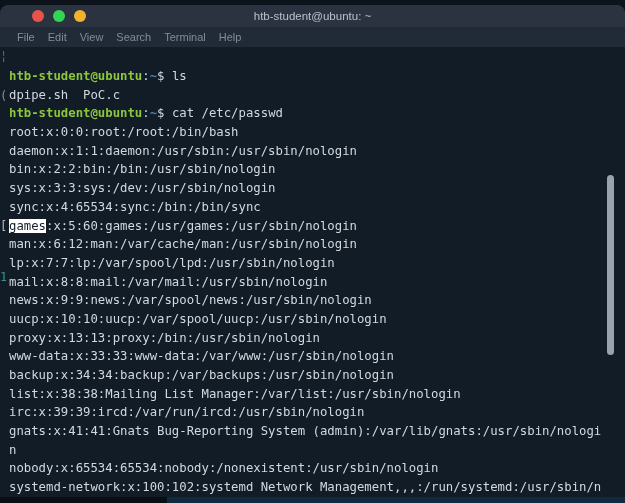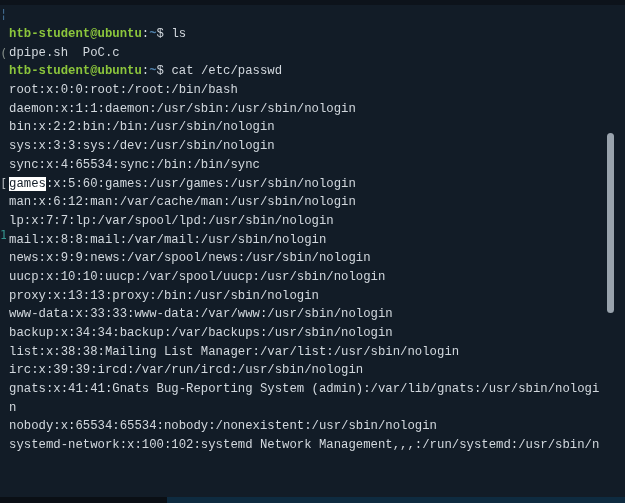--- a/index.html
+++ b/index.html
@@ -15,21 +15,21 @@
          pointer-events:none;}
   
   .menubar{height:20px;background:#212b37;display:flex;align-items:center;
            padding-left:11px;flex:none;}
   .menu-item{color:#828c9a;font-size:11px;padding:2px 6px;margin-right:1px;cursor:default;}
   
   .terminal{flex:1;position:relative;background:#121c27;overflow:hidden;}
   .term-lines{position:absolute;top:20px;left:9px;right:22px;
               font-family:"DejaVu Sans Mono",monospace;font-size:12.3px;line-height:18.7px;
               color:#d2d8de;white-space:pre;}
-  .term-line{height:18.7px;font-family:Liberation Mono, monospace;}
+  .term-line{height:18.7px;}
   .c-user{color:#8cc63c;font-weight:700;}
   .c-cwd{color:#5081ab;font-weight:700;}
   .c-plain{color:#d2d8de;}
   .c-sel{background:#ffffff;color:#141e29;}
   
   .sb-thumb{position:absolute;left:607px;top:128px;width:7px;height:180px;
             background:#99a3ad;border-radius:4px;cursor:pointer;}
   
   .edge-artifact{position:absolute;left:0;width:6px;overflow:hidden;
                  font-family:"DejaVu Sans Mono",monospace;font-size:12px;opacity:.85;
@@ -38,21 +38,37 @@
   .bottom-strip{height:6px;display:flex;flex:none;}
   .bottom-left{width:167px;background:#0a0f15;}
   .bottom-right{flex:1;background:#0e2b40;}
 </style>
 </head>
 <body>
 
 <div class="window">
   <div class="top-gap"></div>
 
+  <div class="titlebar">
+    <div class="tl-group">
+        <div class="tl" style="background: rgb(232, 84, 74);"></div>
+        <div class="tl" style="background: rgb(51, 211, 84);"></div>
+        <div class="tl" style="background: rgb(242, 178, 46);"></div>
+      </div>
+    <div class="title">htb-student@ubuntu: ~</div>
+  </div>
 
+  <div class="menubar">
+      <div class="menu-item">File</div>
+      <div class="menu-item">Edit</div>
+      <div class="menu-item">View</div>
+      <div class="menu-item">Search</div>
+      <div class="menu-item">Terminal</div>
+      <div class="menu-item">Help</div>
+    </div>
 
   <div class="terminal">
     <div class="term-lines"><div class="term-line"><span class="c-user">htb-student@ubuntu</span><span class="c-plain">:</span><span class="c-cwd">~</span><span class="c-plain">$ </span><span class="c-plain">ls</span></div><div class="term-line"><span class="c-plain">dpipe.sh  PoC.c</span></div><div class="term-line"><span class="c-user">htb-student@ubuntu</span><span class="c-plain">:</span><span class="c-cwd">~</span><span class="c-plain">$ </span><span class="c-plain">cat /etc/passwd</span></div><div class="term-line"><span class="c-plain">root:x:0:0:root:/root:/bin/bash</span></div><div class="term-line"><span class="c-plain">daemon:x:1:1:daemon:/usr/sbin:/usr/sbin/nologin</span></div><div class="term-line"><span class="c-plain">bin:x:2:2:bin:/bin:/usr/sbin/nologin</span></div><div class="term-line"><span class="c-plain">sys:x:3:3:sys:/dev:/usr/sbin/nologin</span></div><div class="term-line"><span class="c-plain">sync:x:4:65534:sync:/bin:/bin/sync</span></div><div class="term-line"><span class="c-sel">games</span><span class="c-plain">:x:5:60:games:/usr/games:/usr/sbin/nologin</span></div><div class="term-line"><span class="c-plain">man:x:6:12:man:/var/cache/man:/usr/sbin/nologin</span></div><div class="term-line"><span class="c-plain">lp:x:7:7:lp:/var/spool/lpd:/usr/sbin/nologin</span></div><div class="term-line"><span class="c-plain">mail:x:8:8:mail:/var/mail:/usr/sbin/nologin</span></div><div class="term-line"><span class="c-plain">news:x:9:9:news:/var/spool/news:/usr/sbin/nologin</span></div><div class="term-line"><span class="c-plain">uucp:x:10:10:uucp:/var/spool/uucp:/usr/sbin/nologin</span></div><div class="term-line"><span class="c-plain">proxy:x:13:13:proxy:/bin:/usr/sbin/nologin</span></div><div class="term-line"><span class="c-plain">www-data:x:33:33:www-data:/var/www:/usr/sbin/nologin</span></div><div class="term-line"><span class="c-plain">backup:x:34:34:backup:/var/backups:/usr/sbin/nologin</span></div><div class="term-line"><span class="c-plain">list:x:38:38:Mailing List Manager:/var/list:/usr/sbin/nologin</span></div><div class="term-line"><span class="c-plain">irc:x:39:39:ircd:/var/run/ircd:/usr/sbin/nologin</span></div><div class="term-line"><span class="c-plain">gnats:x:41:41:Gnats Bug-Reporting System (admin):/var/lib/gnats:/usr/sbin/nologi</span></div><div class="term-line"><span class="c-plain">n</span></div><div class="term-line"><span class="c-plain">nobody:x:65534:65534:nobody:/nonexistent:/usr/sbin/nologin</span></div><div class="term-line"><span class="c-plain">systemd-network:x:100:102:systemd Network Management,,,:/run/systemd:/usr/sbin/n</span></div></div>
     <div class="sb-thumb"></div>
   <div class="edge-artifact" style="top: 2px; color: rgb(79, 128, 171);">¦</div>
       <div class="edge-artifact" style="top: 42px; color: rgb(154, 163, 155);">(</div>
       <div class="edge-artifact" style="top: 172px; color: rgb(207, 212, 216);">[</div>
       <div class="edge-artifact" style="top: 223px; color: rgb(58, 168, 160);">1</div>
     </div>
 

